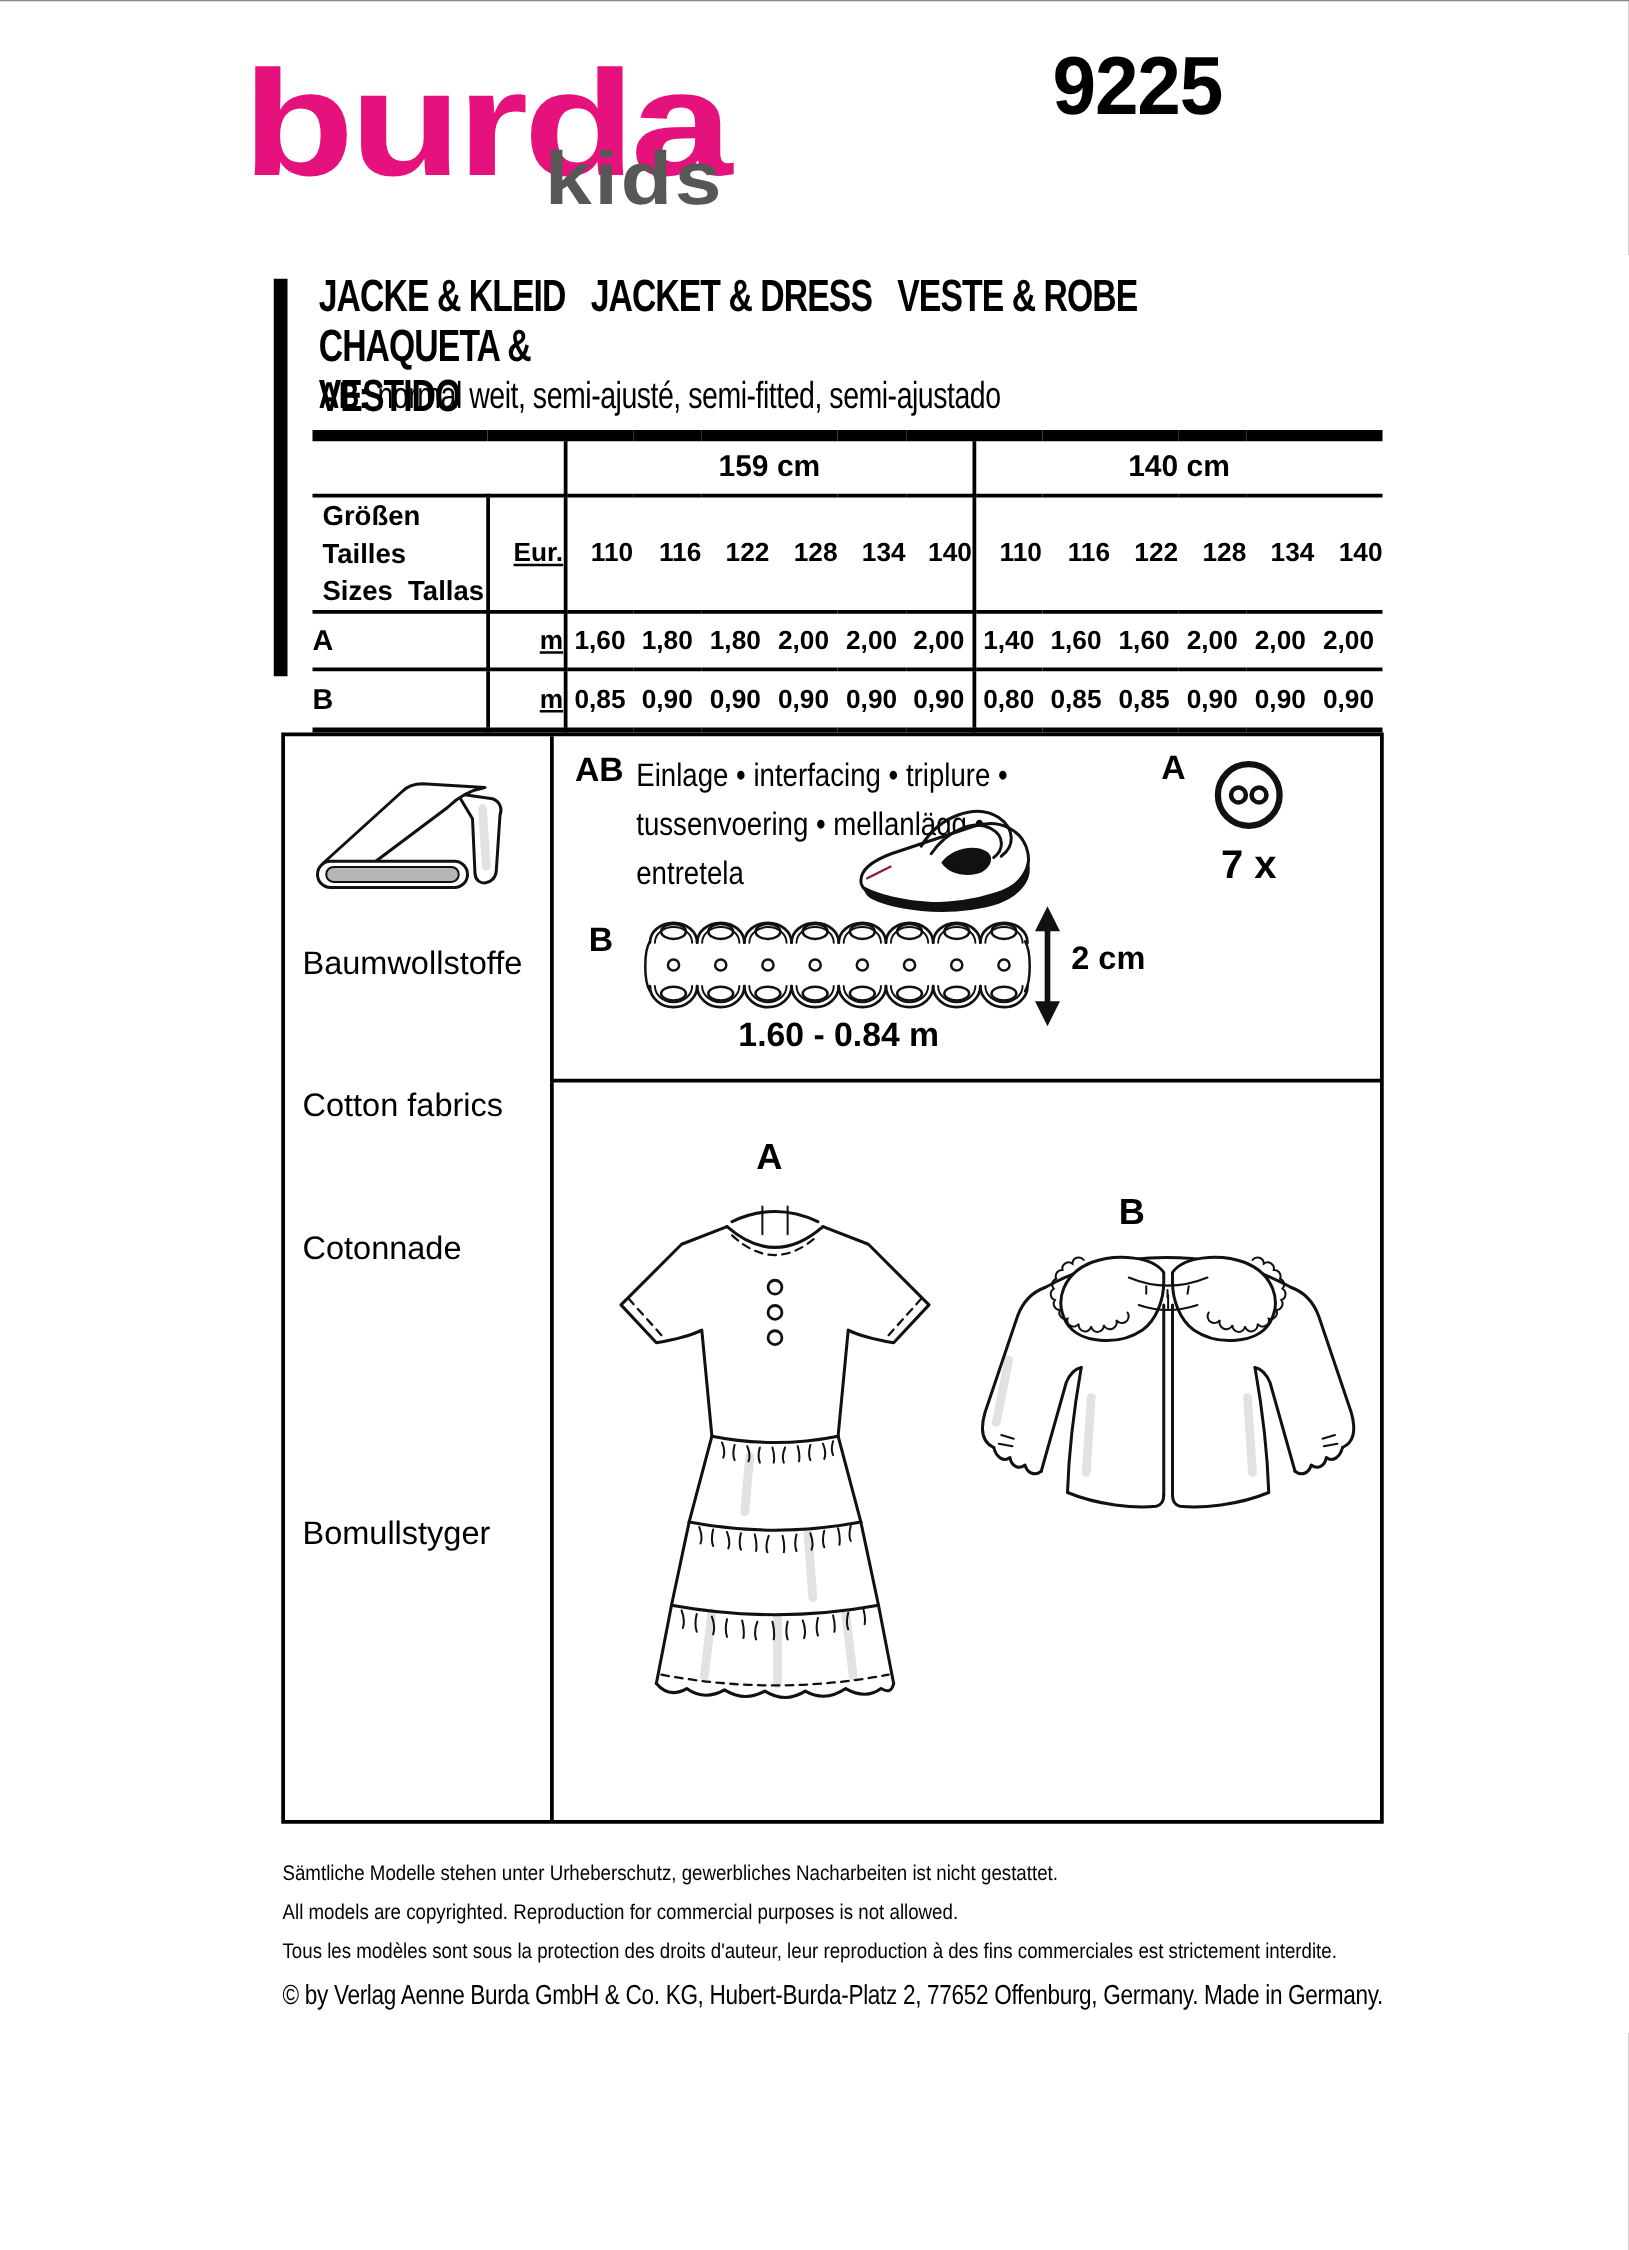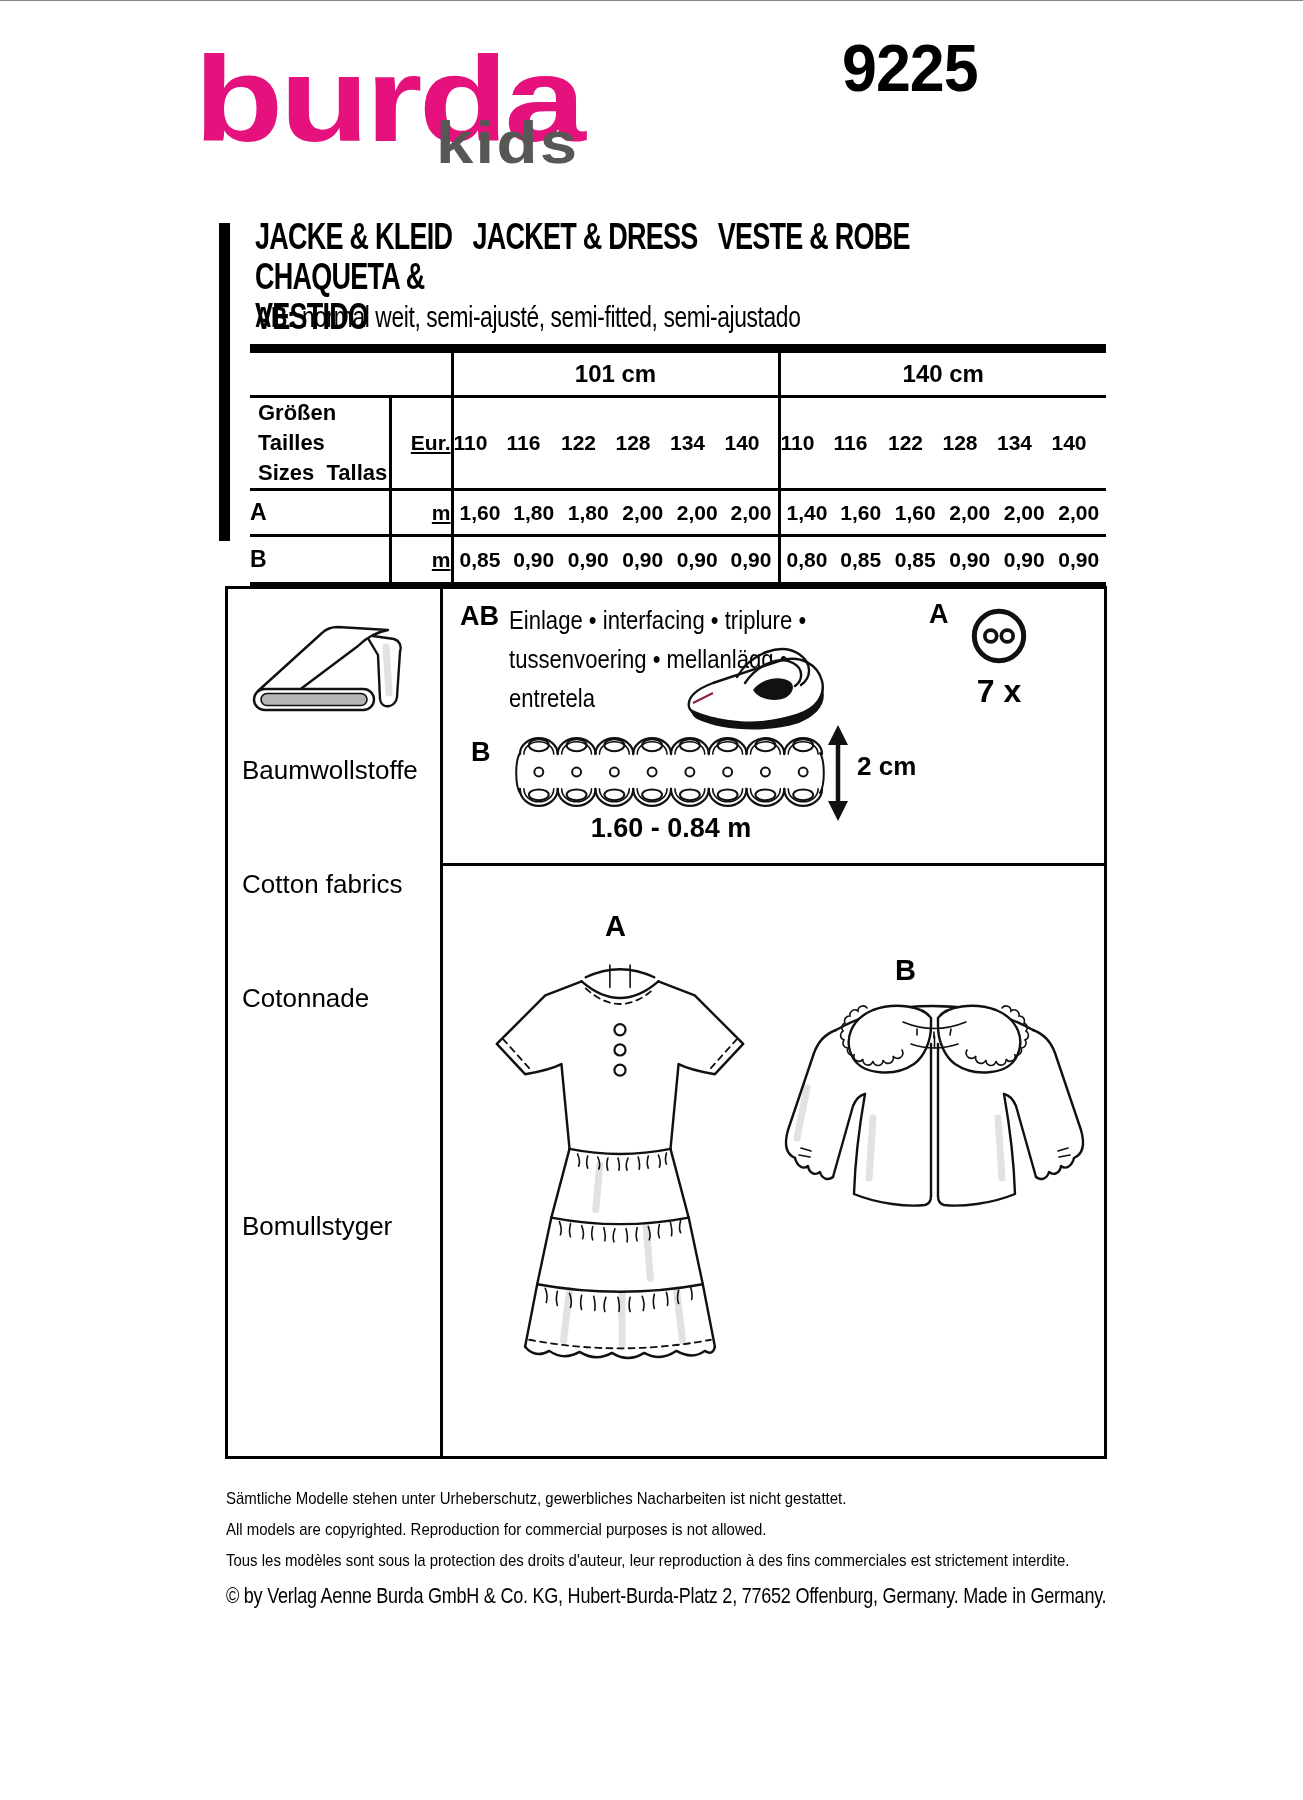--- a/index.html
+++ b/index.html
@@ -39,21 +39,21 @@
   }
   .fit-line b{font-weight:bold;margin-right:10px;}
 
   
   table.yardage{
     position:absolute;left:250px;top:343px;border-collapse:collapse;table-layout:fixed;
     border-top:9px solid #000;border-bottom:4px solid #000;
   }
   table.yardage td{padding:0;vertical-align:middle;}
   .row-groups td{height:42px;border-bottom:3px solid #000;font-size:24px;font-weight:bold;text-align:center;}
-  .row-sizes td{height:68px;border-bottom:3px solid #000;font-size:21px;font-weight:bold;text-align:left;}
+  .row-sizes td{height:68px;border-bottom:3px solid #000;font-size:21px;font-weight:bold;text-align:right;}
   .row-sizes td.c-lbl{text-align:left;padding-left:8px;font-size:22px;line-height:30px;}
   .row-a td{height:43px;border-bottom:3px solid #000;}
   .row-b td{height:45px;}
   .row-a td,.row-b td{font-size:21px;font-weight:bold;text-align:center;}
   td.c-view{text-align:left !important;padding-left:8px;font-size:23px;}
   td.c-eur,td.c-unit{text-align:right;padding-right:6px;text-decoration:underline;}
   .sep-r{border-right:3px solid #000;}
 
   
   .panel{
@@ -127,21 +127,21 @@
       <col style="width:54.5px">
         <col style="width:54.5px">
         <col style="width:54.5px">
         <col style="width:54.5px">
         <col style="width:54.5px">
         <col style="width:54.5px">
     </colgroup>
     <tbody>
         <tr class="row-groups">
       <td colspan="2" class="sep-r"></td>
-      <td colspan="6" class="sep-r">101 cm</td>
+      <td colspan="6" class="sep-r">159 cm</td>
       <td colspan="6">140 cm</td>
     </tr>
     <tr class="row-sizes">
       <td class="c-lbl sep-r">
         <div class="pre">Größen  Tailles</div>
         <div class="pre">Sizes  Tallas</div>
       </td>
       <td class="c-eur sep-r">Eur.</td>
       <td>110</td>
       <td>116</td>

